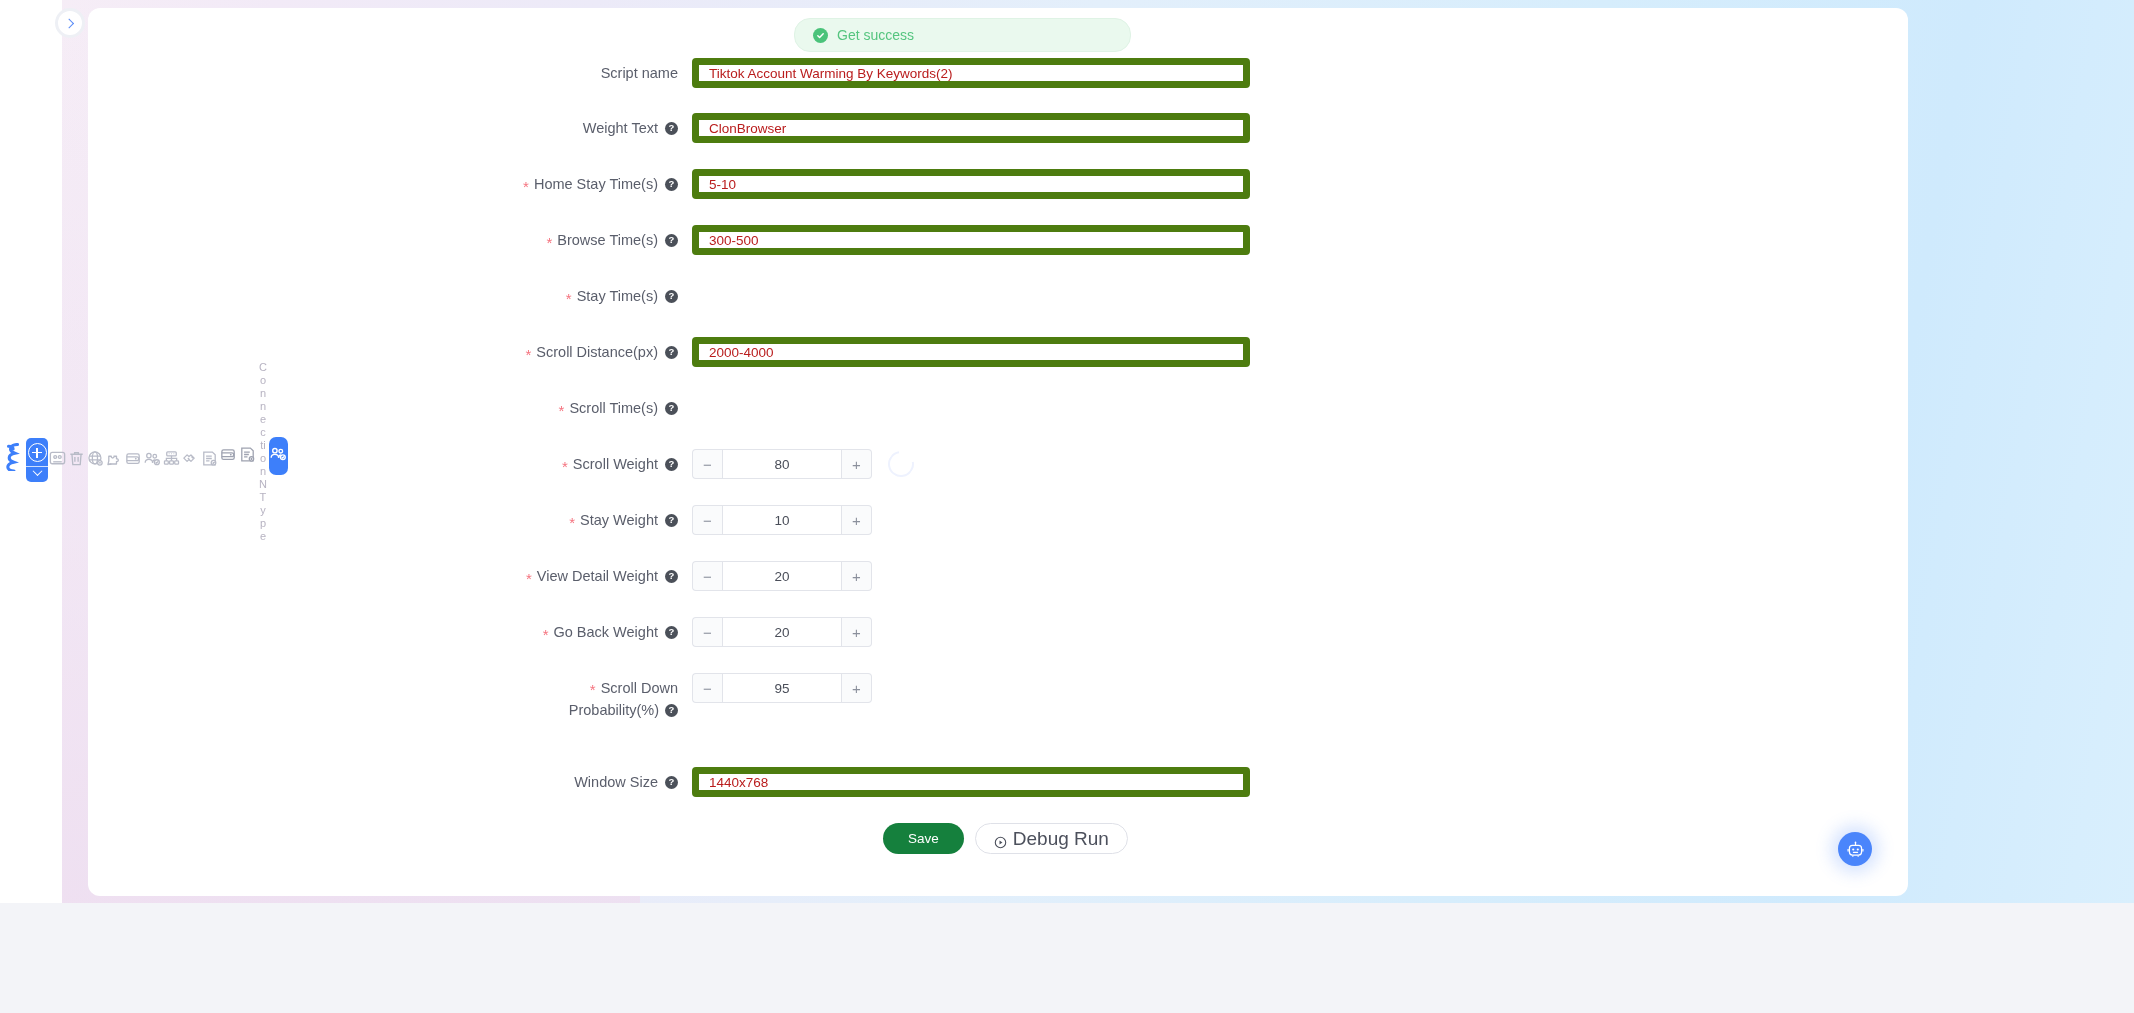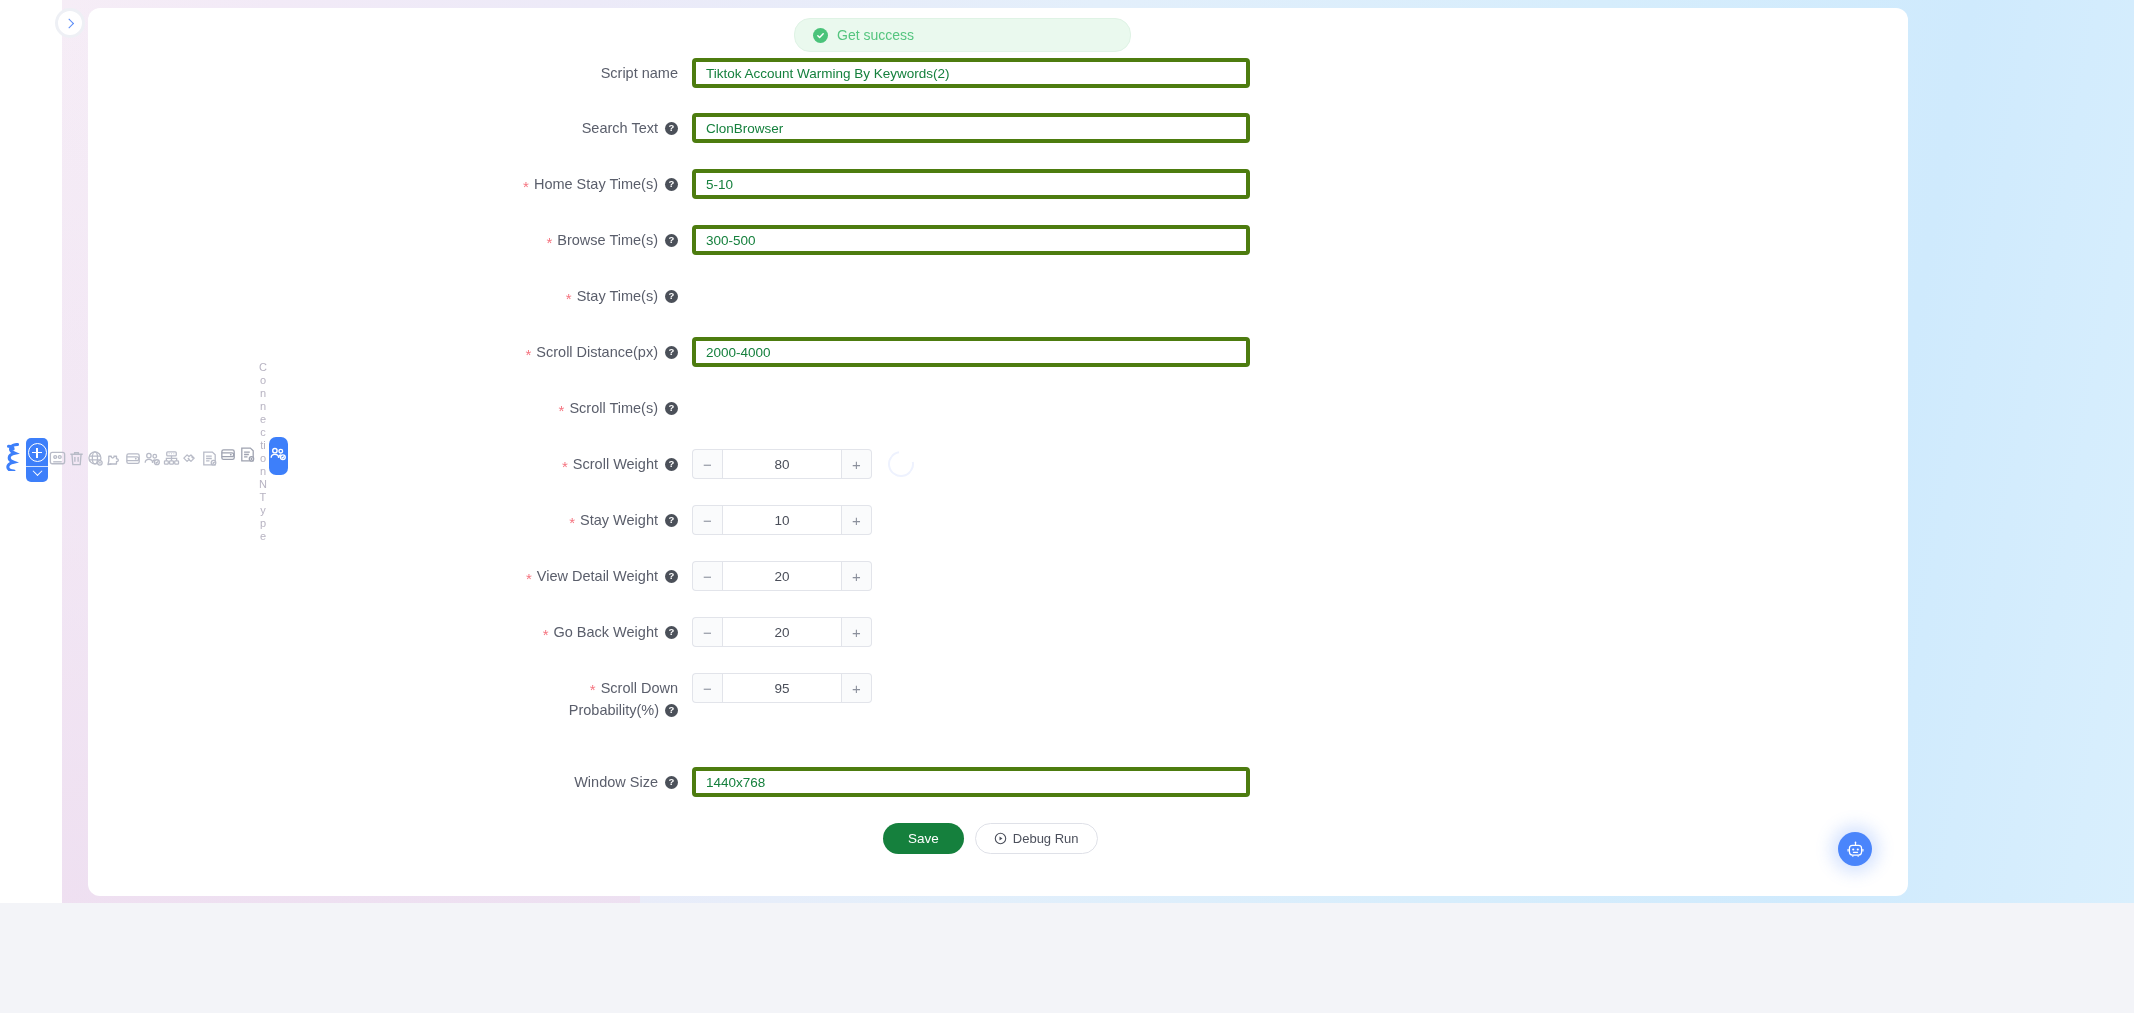--- a/index.html
+++ b/index.html
@@ -157,23 +157,23 @@
   .qmark {
     display: inline-flex; align-items: center; justify-content: center;
     width: 13px; height: 13px; border-radius: 50%;
     background: #4b5059; color: #fff;
     font-size: 9.5px; font-weight: bold; line-height: 1;
     margin-left: 3px; flex: none;
     cursor: pointer;
   }
   .field {
     width: 558px; height: 30px;
-    border: 4px solid #4d7c0f; border-radius: 4px;
+    border: 7px solid #4d7c0f; border-radius: 4px;
     background: #fff;
-    font-size: 13.5px; color: #15803d;
+    font-size: 13.5px; color: #b91c1c;
     padding: 0 10px;
     display: flex; align-items: center;
     cursor: text;
   }
 
   
   .stepper { display: flex; align-items: center; height: 30px; }
   .stepper .btn {
     width: 30px; height: 30px;
     border: 1px solid #e2e4ea; background: #fafbfc;
@@ -203,21 +203,21 @@
   .btn-primary {
     height: 31px; padding: 0 25px; border-radius: 16px;
     background: #15803d; color: #fff; border: none;
     font-size: 13.5px; font-family: inherit;
     display: flex; align-items: center; justify-content: center;
     cursor: pointer;
   }
   .btn-ghost {
     height: 31px; padding: 0 18px; border-radius: 16px;
     background: #fff; color: #4c505c; border: 1px solid #dfe1e8;
-    font-size: 13px; font-family: inherit;
+    font-size: 19px; font-family: inherit;
     display: flex; align-items: center; justify-content: center; gap: 6px;
     cursor: pointer;
   }
   .play-ic { width: 13px; height: 13px; flex: none; }
 
   
   #toast {
     position: absolute;
     left: 794px; top: 18px;
     width: 337px; height: 34px;
@@ -421,21 +421,21 @@
 <div id="card">
   <div id="form">
       <div class="row" style="left: 292px; top: 50px;">
         <div class="lbl">
           <span>Script name</span>
         </div>
         <div class="field">Tiktok Account Warming By Keywords(2)</div>
       </div>
       <div class="row" style="left: 292px; top: 105px;">
         <div class="lbl">
-          <span>Search Text</span>
+          <span>Weight Text</span>
           <span class="qmark">?</span>
         </div>
         <div class="field">ClonBrowser</div>
       </div>
       <div class="row" style="left: 292px; top: 161px;">
         <div class="lbl">
           <span class="req">*</span>
           <span>Home Stay Time(s)</span>
           <span class="qmark">?</span>
         </div>

